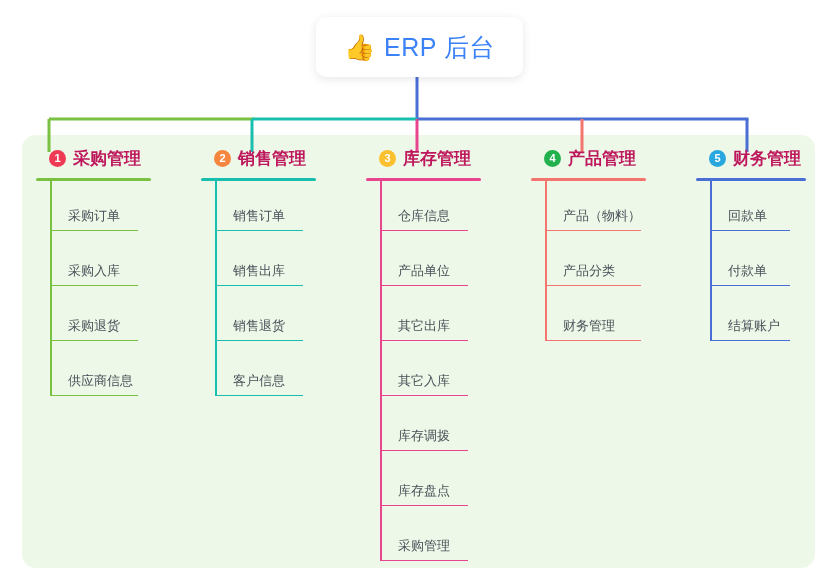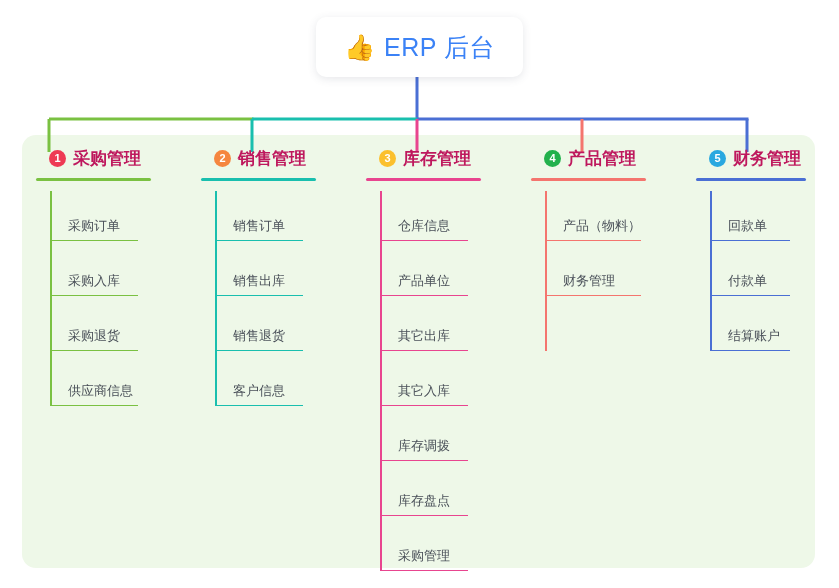--- a/index.html
+++ b/index.html
@@ -102,21 +102,21 @@
   }
   .branch-rule {
     height: 3px;
     border-radius: 2px;
     margin-top: 8px;
   }
 
   
   .leaf-list {
     position: relative;
-    margin-top: 10px;
+    margin-top: 0;
     padding-left: 14px;
   }
   .leaf-spine {
     position: absolute;
     left: 14px;
     top: 0;
     width: 2px;
   }
   .leaf {
     position: relative;
@@ -260,20 +260,24 @@
           <span class="branch-title">产品管理</span>
         </div>
         <div class="branch-rule" style="background: rgb(244, 117, 110); width: 115px;"></div>
         <div class="leaf-list">
           <div class="leaf-spine" style="background: rgb(244, 117, 110); height: 160px;"></div>
           <div class="leaf">
             <span class="leaf-text">产品（物料）</span>
             <div class="leaf-rule" style="background: rgb(244, 117, 110); width: 96px;"></div>
           </div>
           <div class="leaf">
+            <span class="leaf-text">产品分类</span>
+            <div class="leaf-rule" style="background: rgb(244, 117, 110); width: 96px;"></div>
+          </div>
+          <div class="leaf">
             <span class="leaf-text">财务管理</span>
             <div class="leaf-rule" style="background: rgb(244, 117, 110); width: 96px;"></div>
           </div>
         </div>
       </div>
       <div class="branch" style="left: 696px; width: 120px;">
         <div class="branch-head">
           <span class="badge" style="background: rgb(41, 168, 224);">5</span>
           <span class="branch-title">财务管理</span>
         </div>

